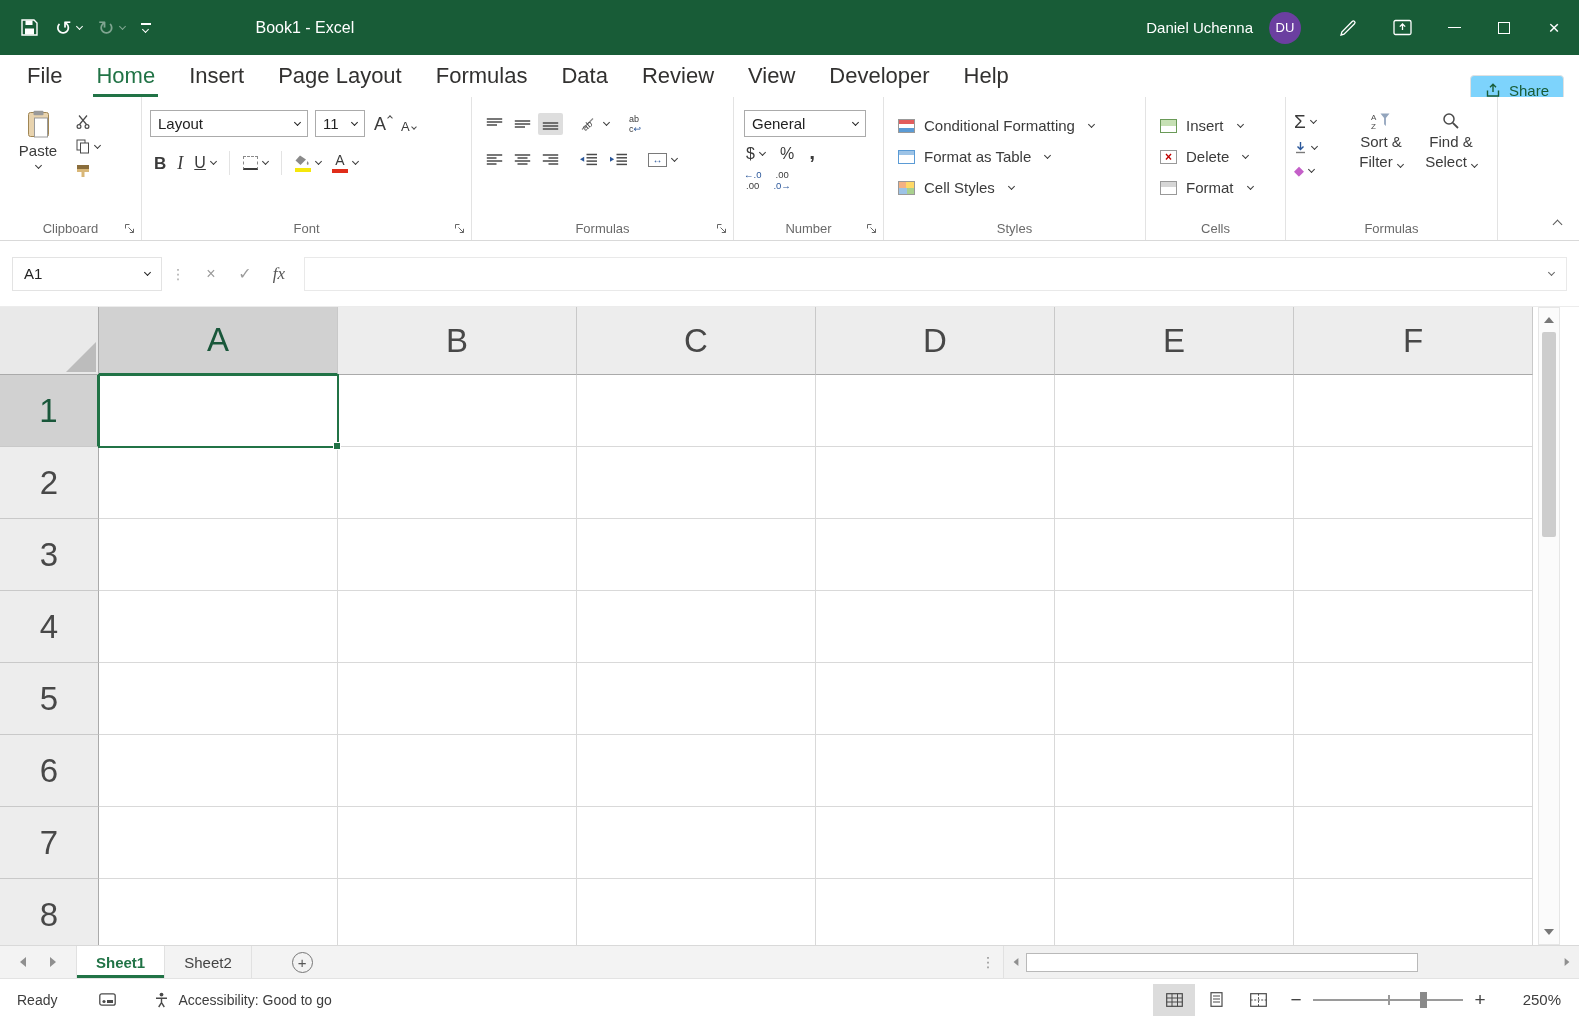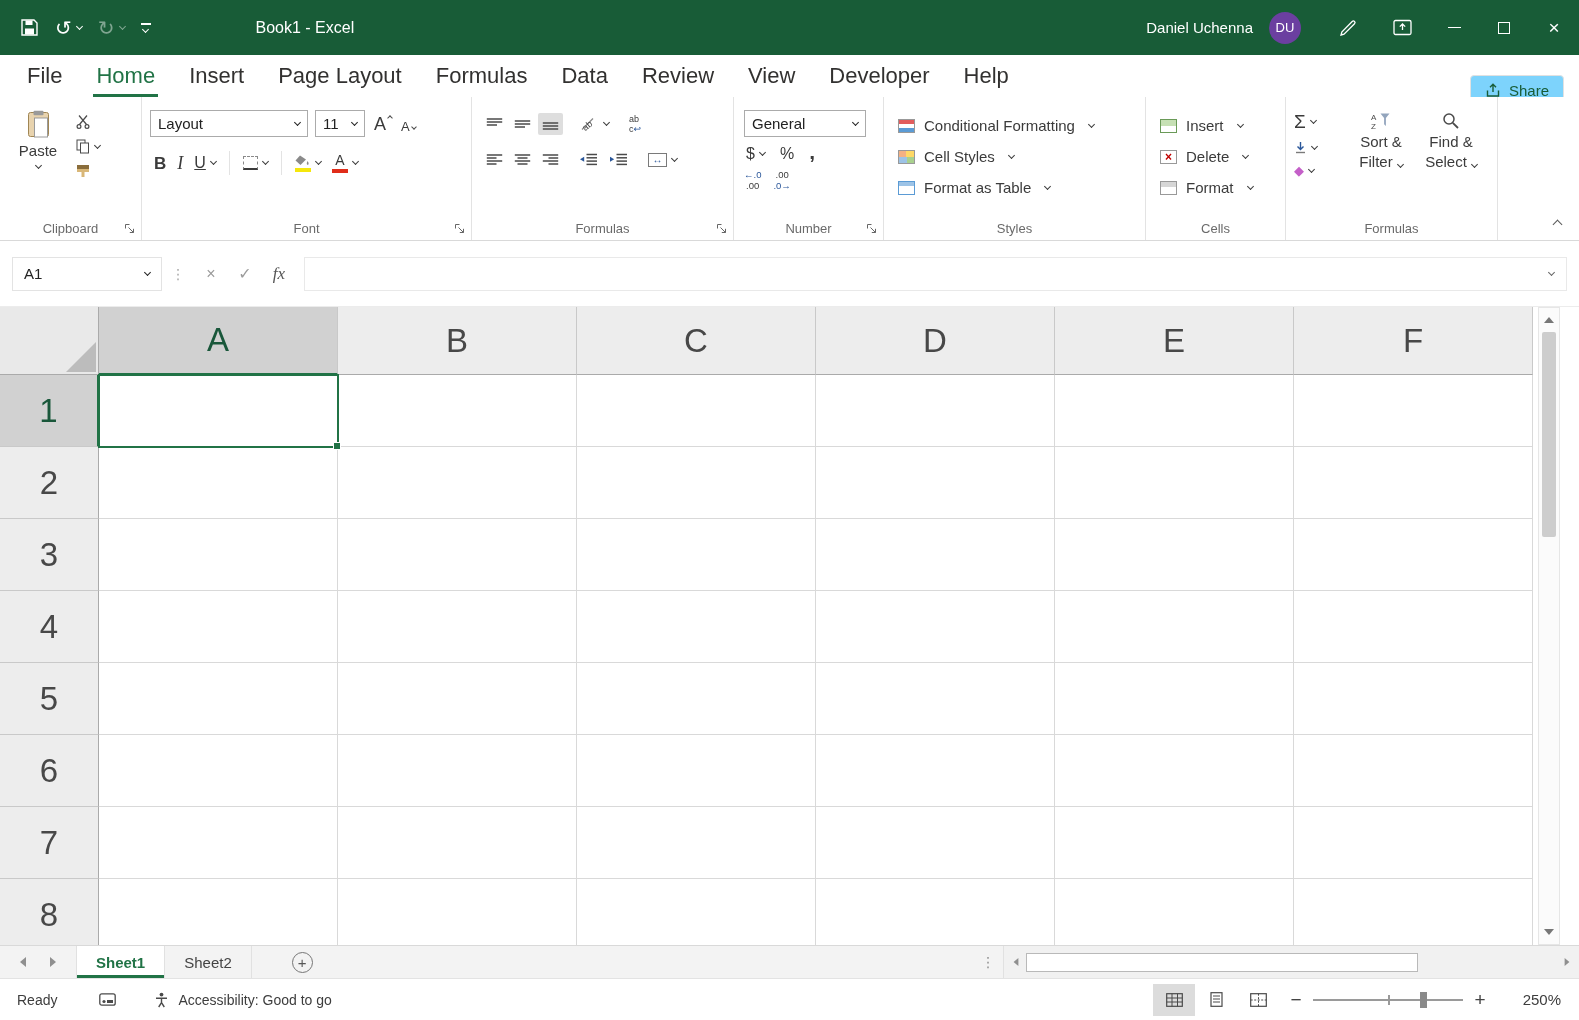--- a/index.html
+++ b/index.html
@@ -482,27 +482,27 @@
         </span>
     </div>
 
     <div class="group g-styles">
       <div class="style-row">
           <span class="cf-icon"></span>
           <span>Conditional Formatting</span>
           <span class="chev-sm"></span>
         </div>
       <div class="style-row">
+          <span class="fat-icon"></span>
+          <span>Format as Table</span>
+          <span class="chev-sm"></span>
+        </div>
+      <div class="style-row">
           <span class="cs-icon"></span>
           <span>Cell Styles</span>
-          <span class="chev-sm"></span>
-        </div>
-      <div class="style-row">
-          <span class="fat-icon"></span>
-          <span>Format as Table</span>
           <span class="chev-sm"></span>
         </div>
       <div class="g-label"><span>Styles</span></div>
     </div>
 
     <div class="group g-cells">
       <div class="cell-row">
           <span class="ins-icon"></span>
           <span>Insert</span>
           <span class="chev-sm"></span>

